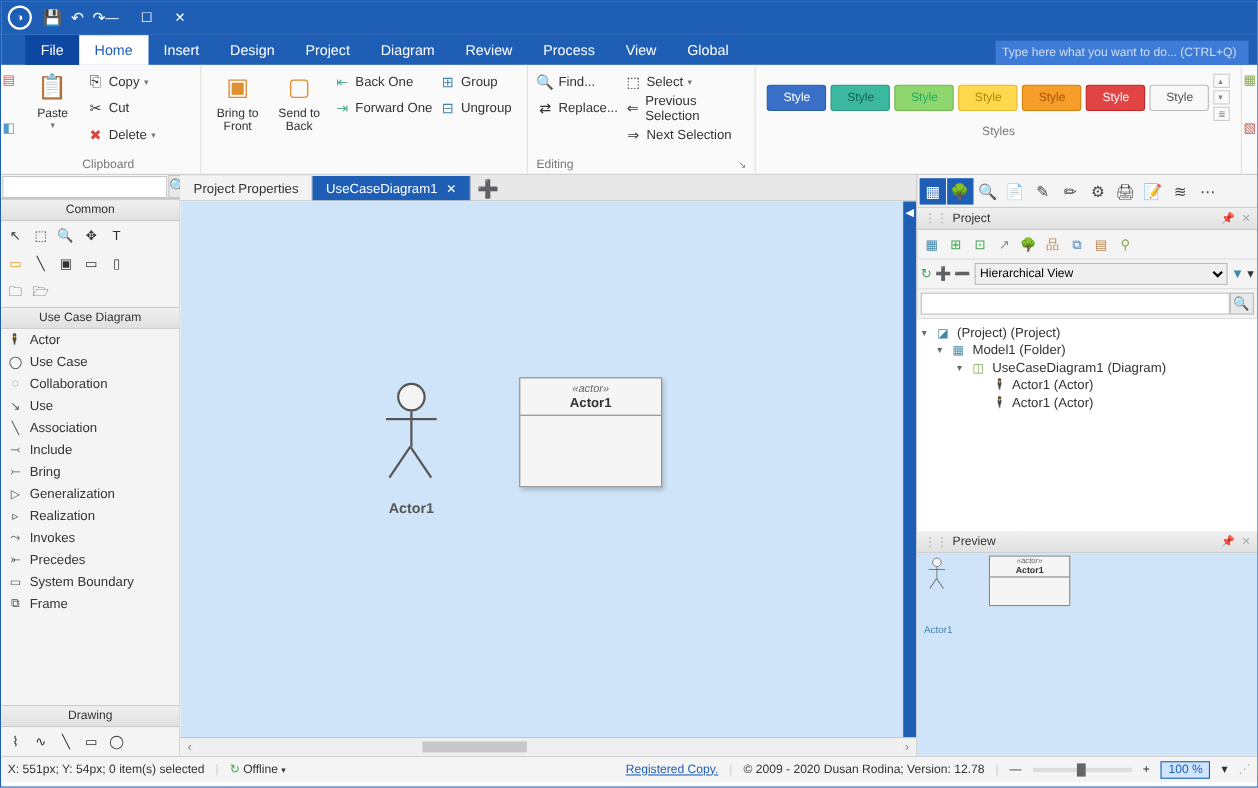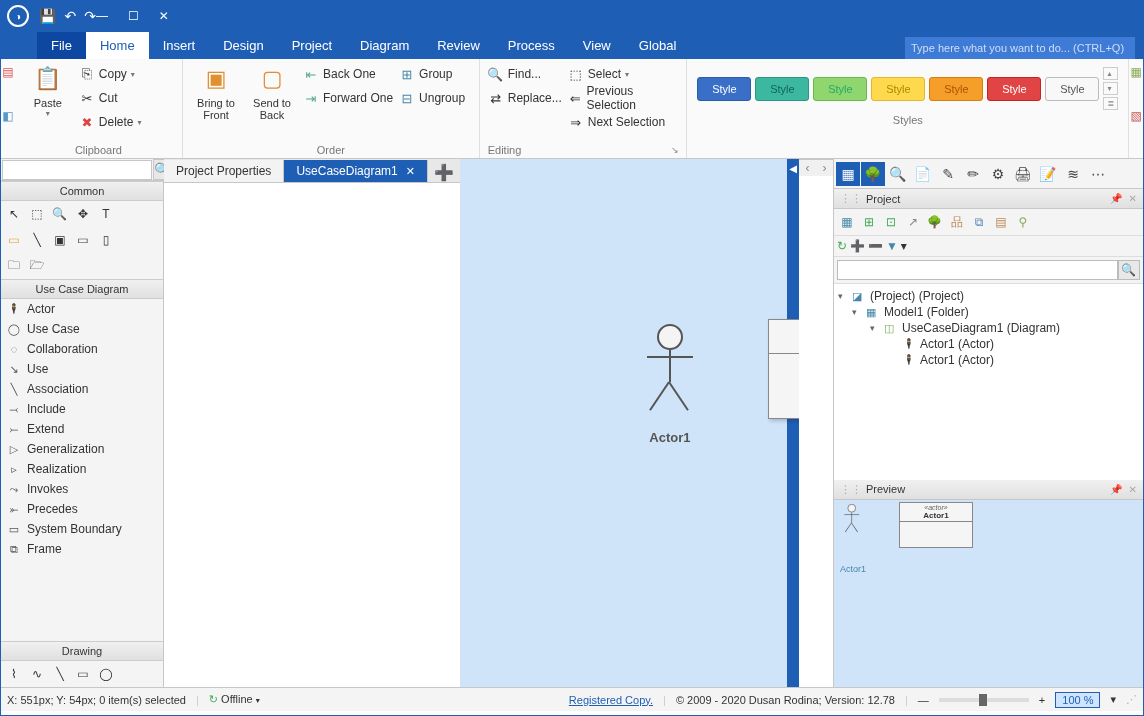--- a/index.html
+++ b/index.html
@@ -4,21 +4,21 @@
 <style>
 * { margin: 0; padding: 0; box-sizing: border-box; font-family: "Segoe UI", Tahoma, sans-serif; }
 body { width: 1144px; height: 716px; overflow: hidden; background: #fff; font-size: 12px; color: #333; border: 1px solid #1e5fb5; }
 .titlebar { height: 30px; background: #1e5fb5; color: #fff; display: flex; align-items: center; padding: 0 6px; }
 .titlebar .logo { width: 22px; height: 22px; border-radius: 50%; border: 2px solid #fff; margin-right: 4px; display:flex;align-items:center;justify-content:center;font-size:10px;font-weight:bold; }
 .titlebar .qat { display: flex; gap: 8px; margin-left: 6px; }
 .titlebar .qat span { font-size: 14px; cursor: pointer; }
 .titlebar .title { flex: 1; text-align: center; font-size: 12px; }
 .titlebar .wbtns { display: flex; gap: 20px; padding-right: 10px; }
 .titlebar .wbtns span { font-size: 12px; cursor: pointer; }
-.menubar { height: 28px; background: #1e5fb5; display: flex; align-items: flex-end; color: #fff; padding-left: 36px; }
+.menubar { height: 28px; background: #1e5fb5; display: flex; align-items: flex-end; color: #fff; padding-left: 22px; }
 .menubar .menu-item { padding: 6px 14px; font-size: 13px; cursor: pointer; }
 .menubar .menu-item.file { background: #0d47a1; }
 .menubar .menu-item.active { background: #fff; color: #1e5fb5; }
 .menubar .search { margin-left: auto; margin-right: 8px; width: 230px; height: 22px; background: #3d7bd6; color: #d0def5; padding: 0 6px; font-size: 11px; display:flex;align-items:center; }
 .ribbon { height: 100px; background: #fafafa; border-bottom: 1px solid #c7c7c7; display: flex; }
 .ribbon-group { border-right: 1px solid #e0e0e0; padding: 4px 8px 2px 8px; display: flex; flex-direction: column; }
 .ribbon-group .grp-content { flex: 1; display: flex; gap: 6px; align-items:flex-start; }
 .ribbon-group .grp-label { text-align: center; font-size: 11px; color: #777; padding-top: 2px; display:flex;align-items:center;justify-content:center;gap:4px; }
 .ribbon-group .grp-label .exp { font-size:9px; color:#888;cursor:pointer;margin-left:auto; }
 .rbtn-big { display: flex; flex-direction: column; align-items: center; width: 50px; cursor: pointer; font-size: 11px; color: #333; text-align:center; }
@@ -33,21 +33,21 @@
 .body-area { display: flex; height: 528px; }
 .left-panel { width: 163px; background: #f4f4f4; border-right: 1px solid #c7c7c7; display: flex; flex-direction: column; }
 .left-panel .search-row { display: flex; height: 22px; border-bottom:1px solid #c7c7c7; }
 .left-panel .search-row input { flex: 1; border: 1px solid #c7c7c7; font-size: 11px; padding: 0 3px; height: 20px;margin:1px; }
 .left-panel .search-row .btn { width: 22px; background:#e8e8e8;border:1px solid #c7c7c7;display:flex;align-items:center;justify-content:center;font-size:13px;cursor:pointer; }
 .accordion-header { background: linear-gradient(#f0f0f0,#e0e0e0); border-top:1px solid #ccc;border-bottom:1px solid #ccc; text-align:center; font-size:11px; padding: 3px 0; color:#333; }
 .tool-row { display: flex; padding: 3px; gap: 3px; }
 .tool-row .t { width: 20px; height: 20px; border:1px solid transparent;display:flex;align-items:center;justify-content:center;font-size:12px;cursor:pointer; }
 .tool-list-item { display:flex;align-items:center;gap:6px;padding:3px 6px;font-size:12px;cursor:pointer; }
 .tool-list-item .ticn { width:14px;display:flex;align-items:center;justify-content:center;font-size:11px;color:#555; }
-.center-panel { flex: 1; display: flex; flex-direction: row; background: #fff; }
+.center-panel { flex: 1; display: flex; flex-direction: column; background: #fff; }
 .tab-bar { height: 24px; background: #e8e8e8; display: flex; align-items:flex-end;border-bottom:1px solid #c7c7c7; }
 .tab { padding: 4px 12px; font-size: 12px; background: #f3f3f3; border-right: 1px solid #c7c7c7; cursor: pointer; display:flex;align-items:center;gap:8px; }
 .tab.active { background: #1e5fb5; color: #fff; }
 .tab .close { font-size: 11px; cursor:pointer; }
 .tab-add { color:#1e5fb5;font-size:16px;padding:0 6px;cursor:pointer; }
 .canvas-wrap { flex:1;position:relative;overflow:hidden;display:flex; }
 .canvas { flex:1; background: #cfe4f8; position: relative; }
 .canvas-collapse { width:12px;background:#1e5fb5;display:flex;align-items:flex-start;justify-content:center;color:#fff;font-size:10px;padding-top:4px;cursor:pointer; }
 .scrollbar-h { height: 17px; background: #f0f0f0; border-top:1px solid #c7c7c7;display:flex;align-items:center; }
 .scrollbar-h .arr { width:17px;text-align:center;color:#888;cursor:pointer; }
@@ -184,21 +184,20 @@
         <div class="rbtn-small">
             <span class="icn" style="color:#48a;">⊞</span>
             <span>Group</span>
           </div>
         <div class="rbtn-small">
             <span class="icn" style="color:#48a;">⊟</span>
             <span>Ungroup</span>
           </div>
       </div>
     </div>
-    <div class="grp-label">Order</div>
   </div>
 
   <div class="ribbon-group" style="width:210px;">
     <div class="grp-content">
       <div class="vstack">
         <div class="rbtn-small">
             <span class="icn">🔍</span>
             <span>Find...</span>
           </div>
         <div class="rbtn-small">
@@ -299,21 +298,21 @@
     <div class="tool-list-item">
         <span class="ticn">╲</span>
         <span>Association</span>
       </div>
     <div class="tool-list-item">
         <span class="ticn">⤙</span>
         <span>Include</span>
       </div>
     <div class="tool-list-item">
         <span class="ticn">⤚</span>
-        <span>Extend</span>
+        <span>Bring</span>
       </div>
     <div class="tool-list-item">
         <span class="ticn">▷</span>
         <span>Generalization</span>
       </div>
     <div class="tool-list-item">
         <span class="ticn">▹</span>
         <span>Realization</span>
       </div>
     <div class="tool-list-item">
@@ -414,20 +413,21 @@
       <div class="pbtn" style="color:#7a6;">🌳</div>
       <div class="pbtn" style="color:#b85;">品</div>
       <div class="pbtn" style="color:#58b;">⧉</div>
       <div class="pbtn" style="color:#b85;">▤</div>
       <div class="pbtn" style="color:#8a5;">⚲</div>
     </div>
     <div class="proj-toolbar2">
       <div class="pbtn" style="color:#4a5;">↻</div>
       <div class="pbtn" style="color:#4a5;">➕</div>
       <div class="pbtn" style="color:#c44;">➖</div>
+      <select><option>Hierarchical View</option></select>
       <div class="pbtn" style="color:#48a;">▼</div>
       <div class="pbtn">▾</div>
     </div>
     <div class="proj-search">
       <input type="text" style="">
       <div class="sbtn">
           <span>🔍</span>
         </div>
     </div>
     <div class="tree">

